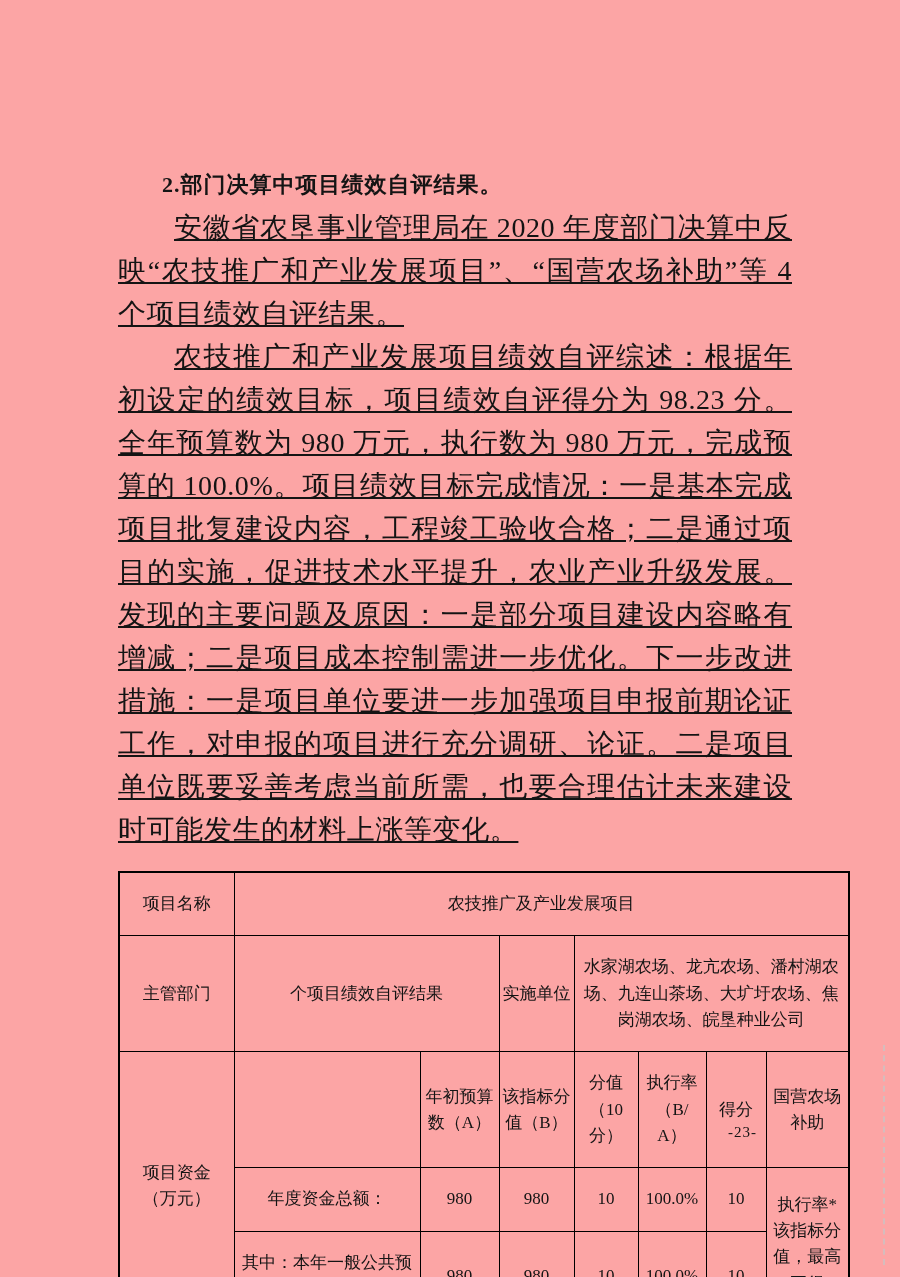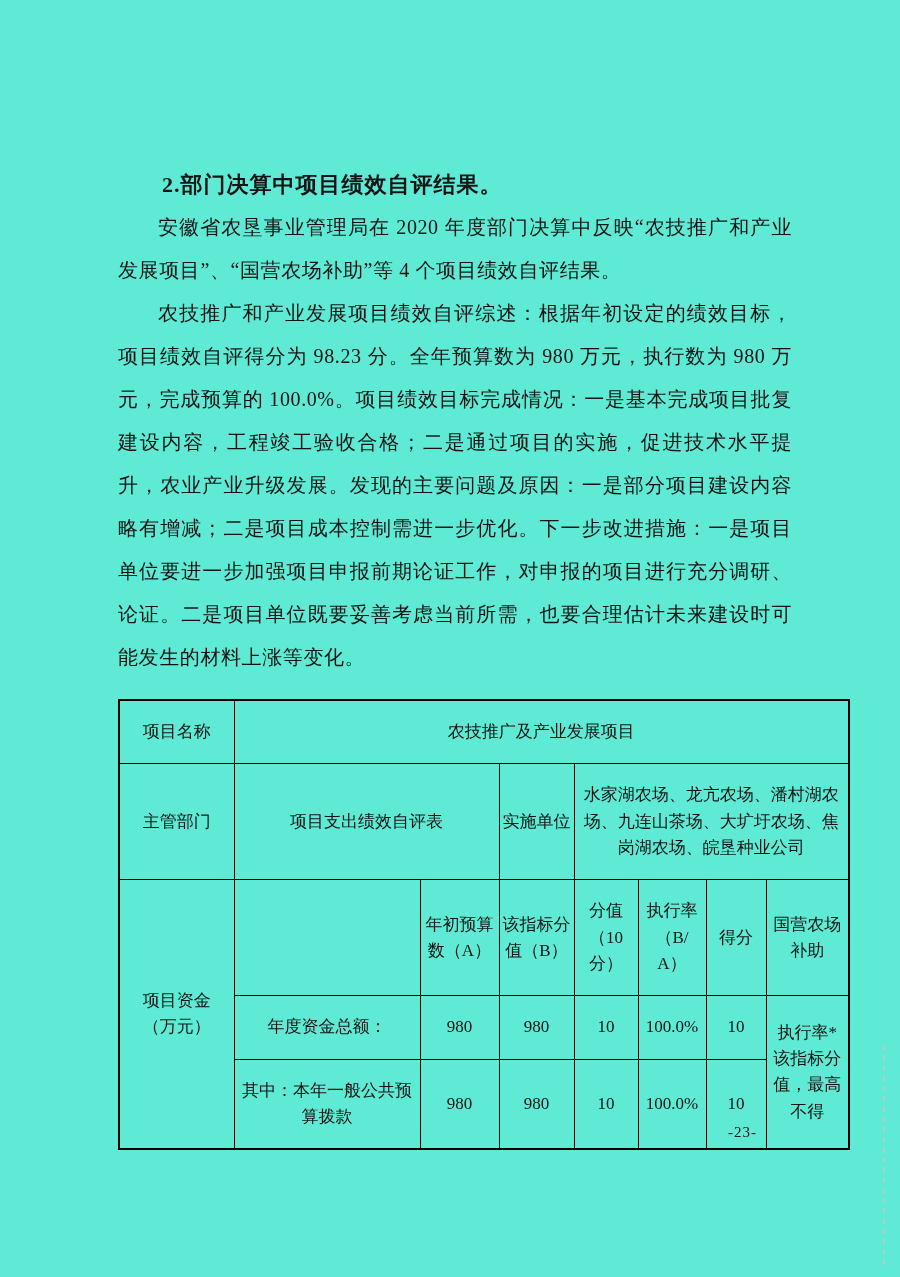--- a/index.html
+++ b/index.html
@@ -7,33 +7,34 @@
   body {
     width: 900px; height: 1277px;
     font-family: "Liberation Serif", "DejaVu Serif", serif;
     color: #141414;
     position: relative;
     overflow: hidden;
   }
   .page {
     position: absolute; top: 0; left: 0;
     width: 900px; height: 1277px;
-    background: #5eead4;
+    background: #fca5a5;
     padding: 163px 52px 0 118px;
   }
   .content { width: 674px; }
   .heading {
     font-size: 22px; font-weight: bold;
     line-height: 43px; text-indent: 2em;
     letter-spacing: 1px;
   }
   .para {
-    font-size: 20px; line-height: 43px;
+    font-size: 28px; line-height: 43px;
     text-align: justify; text-indent: 2em;
     letter-spacing: 0.6px;
+    text-decoration: underline;
   }
   .table-title {
     width: 730px; text-align: center;
     font-size: 24px; font-weight: bold;
     margin-top: 12px; line-height: 30px;
     letter-spacing: 2px;
   }
   .table-subtitle {
     width: 730px; text-align: center;
     font-size: 15px; line-height: 24px;
@@ -97,21 +98,21 @@
           <col style="width:60px">
           <col style="width:83px">
       </colgroup>
       <tbody>
           <tr class="r1">
         <td>项目名称</td>
         <td colspan="7">农技推广及产业发展项目</td>
       </tr>
       <tr class="r2">
         <td>主管部门</td>
-        <td colspan="2">项目支出绩效自评表</td>
+        <td colspan="2">个项目绩效自评结果</td>
         <td>实施单位</td>
         <td colspan="4" class="impl">水家湖农场、龙亢农场、潘村湖农场、九连山茶场、大圹圩农场、焦岗湖农场、皖垦种业公司</td>
       </tr>
       <tr class="r3">
         <td rowspan="3" class="pre">项目资金
 （万元）</td>
         <td></td>
         <td>年初预算数（A）</td>
         <td>该指标分值（B）</td>
         <td>分值（10分）</td>

